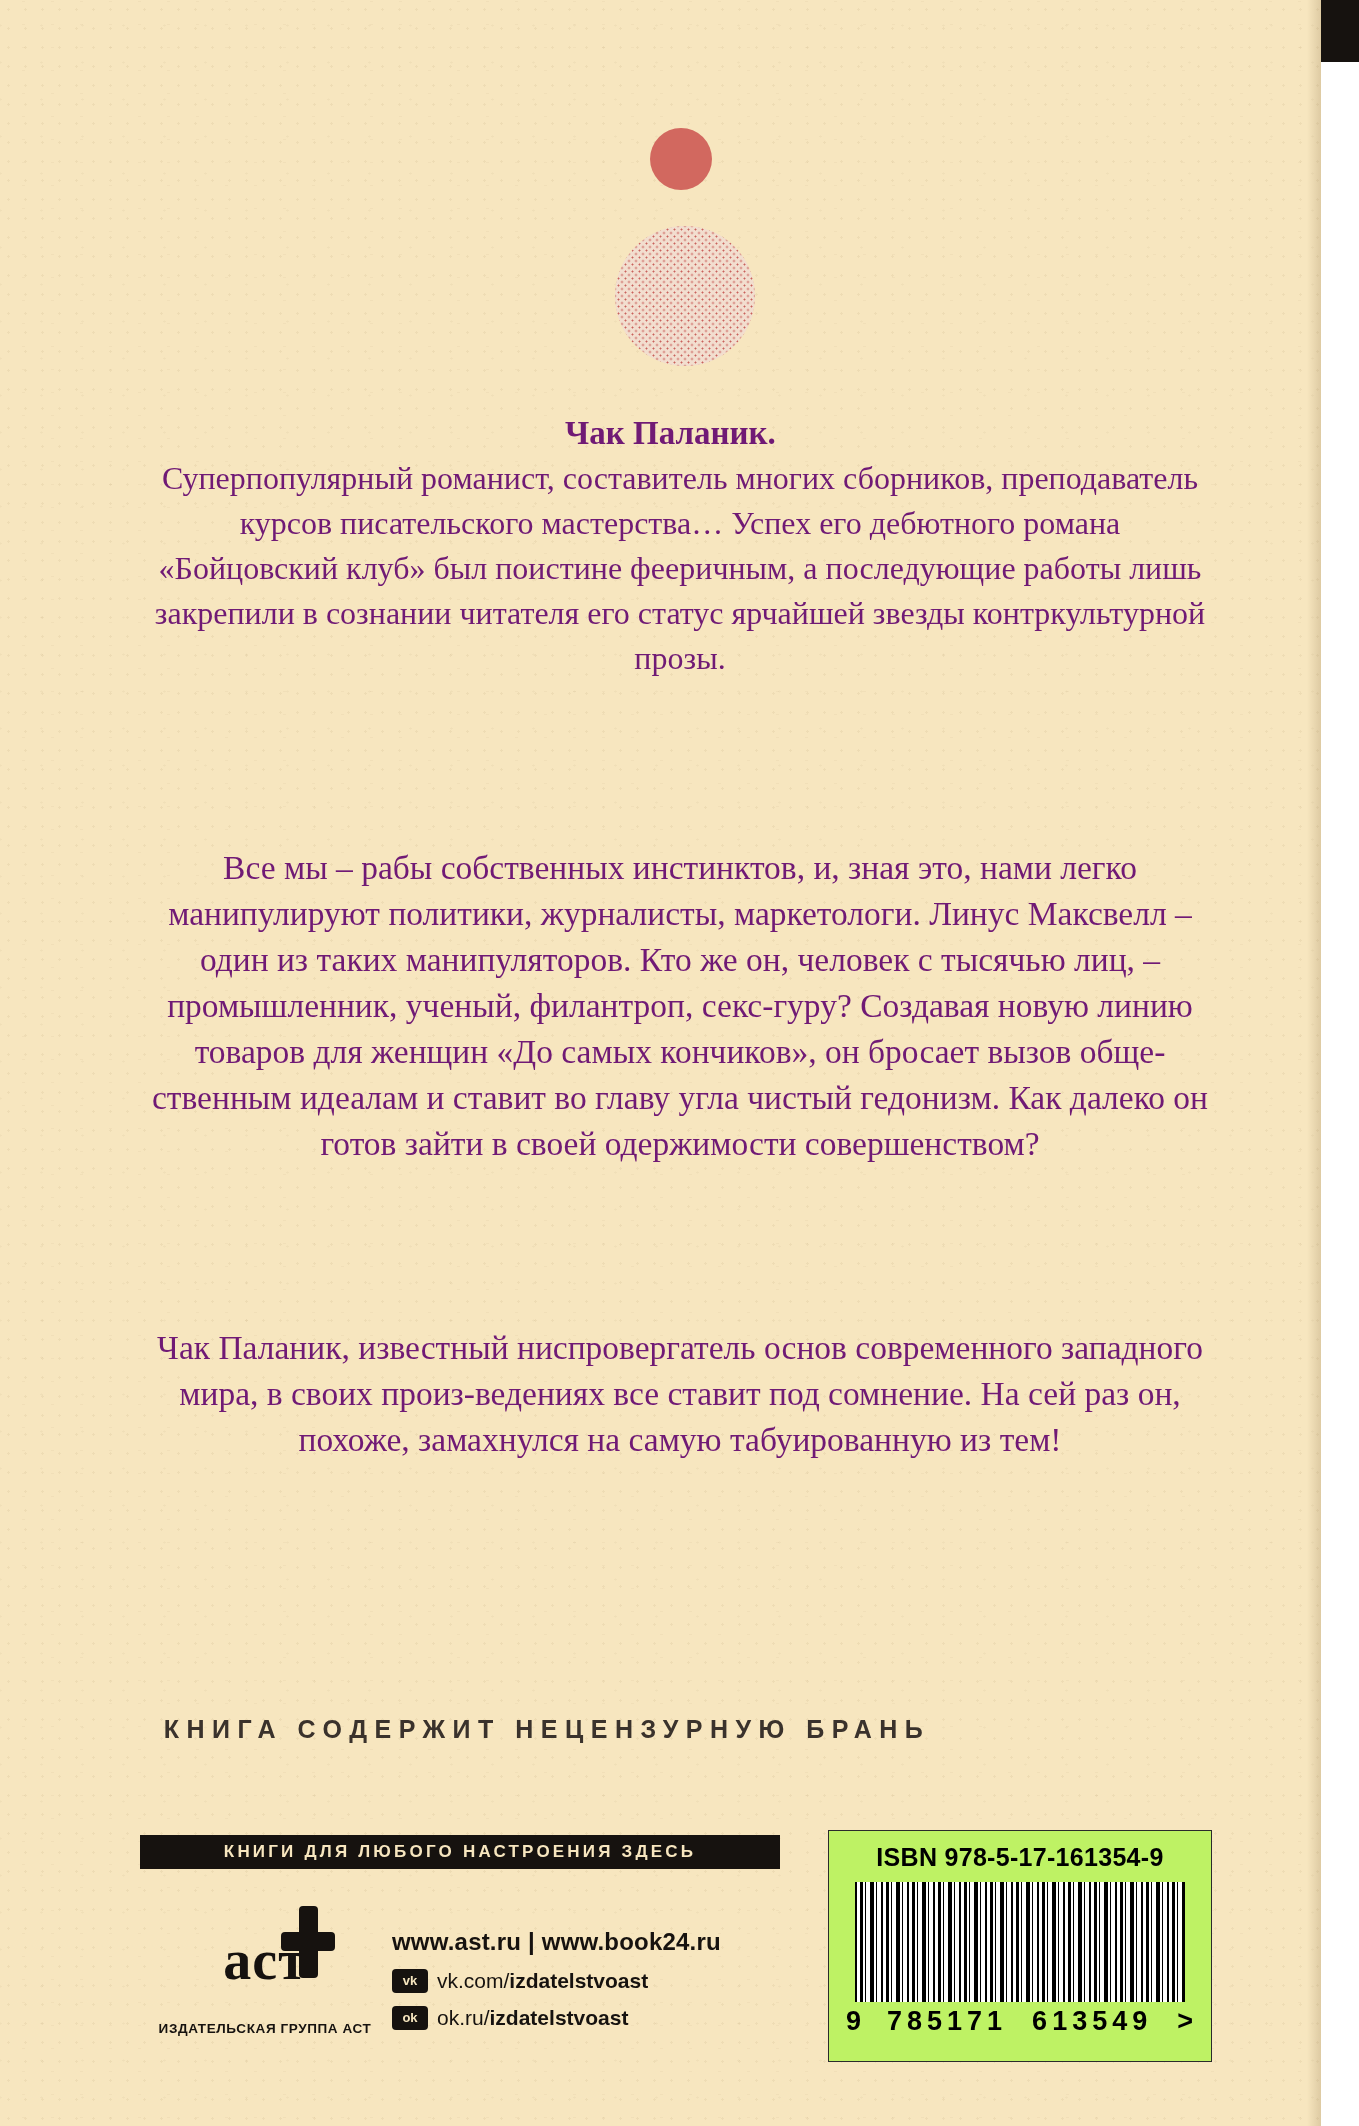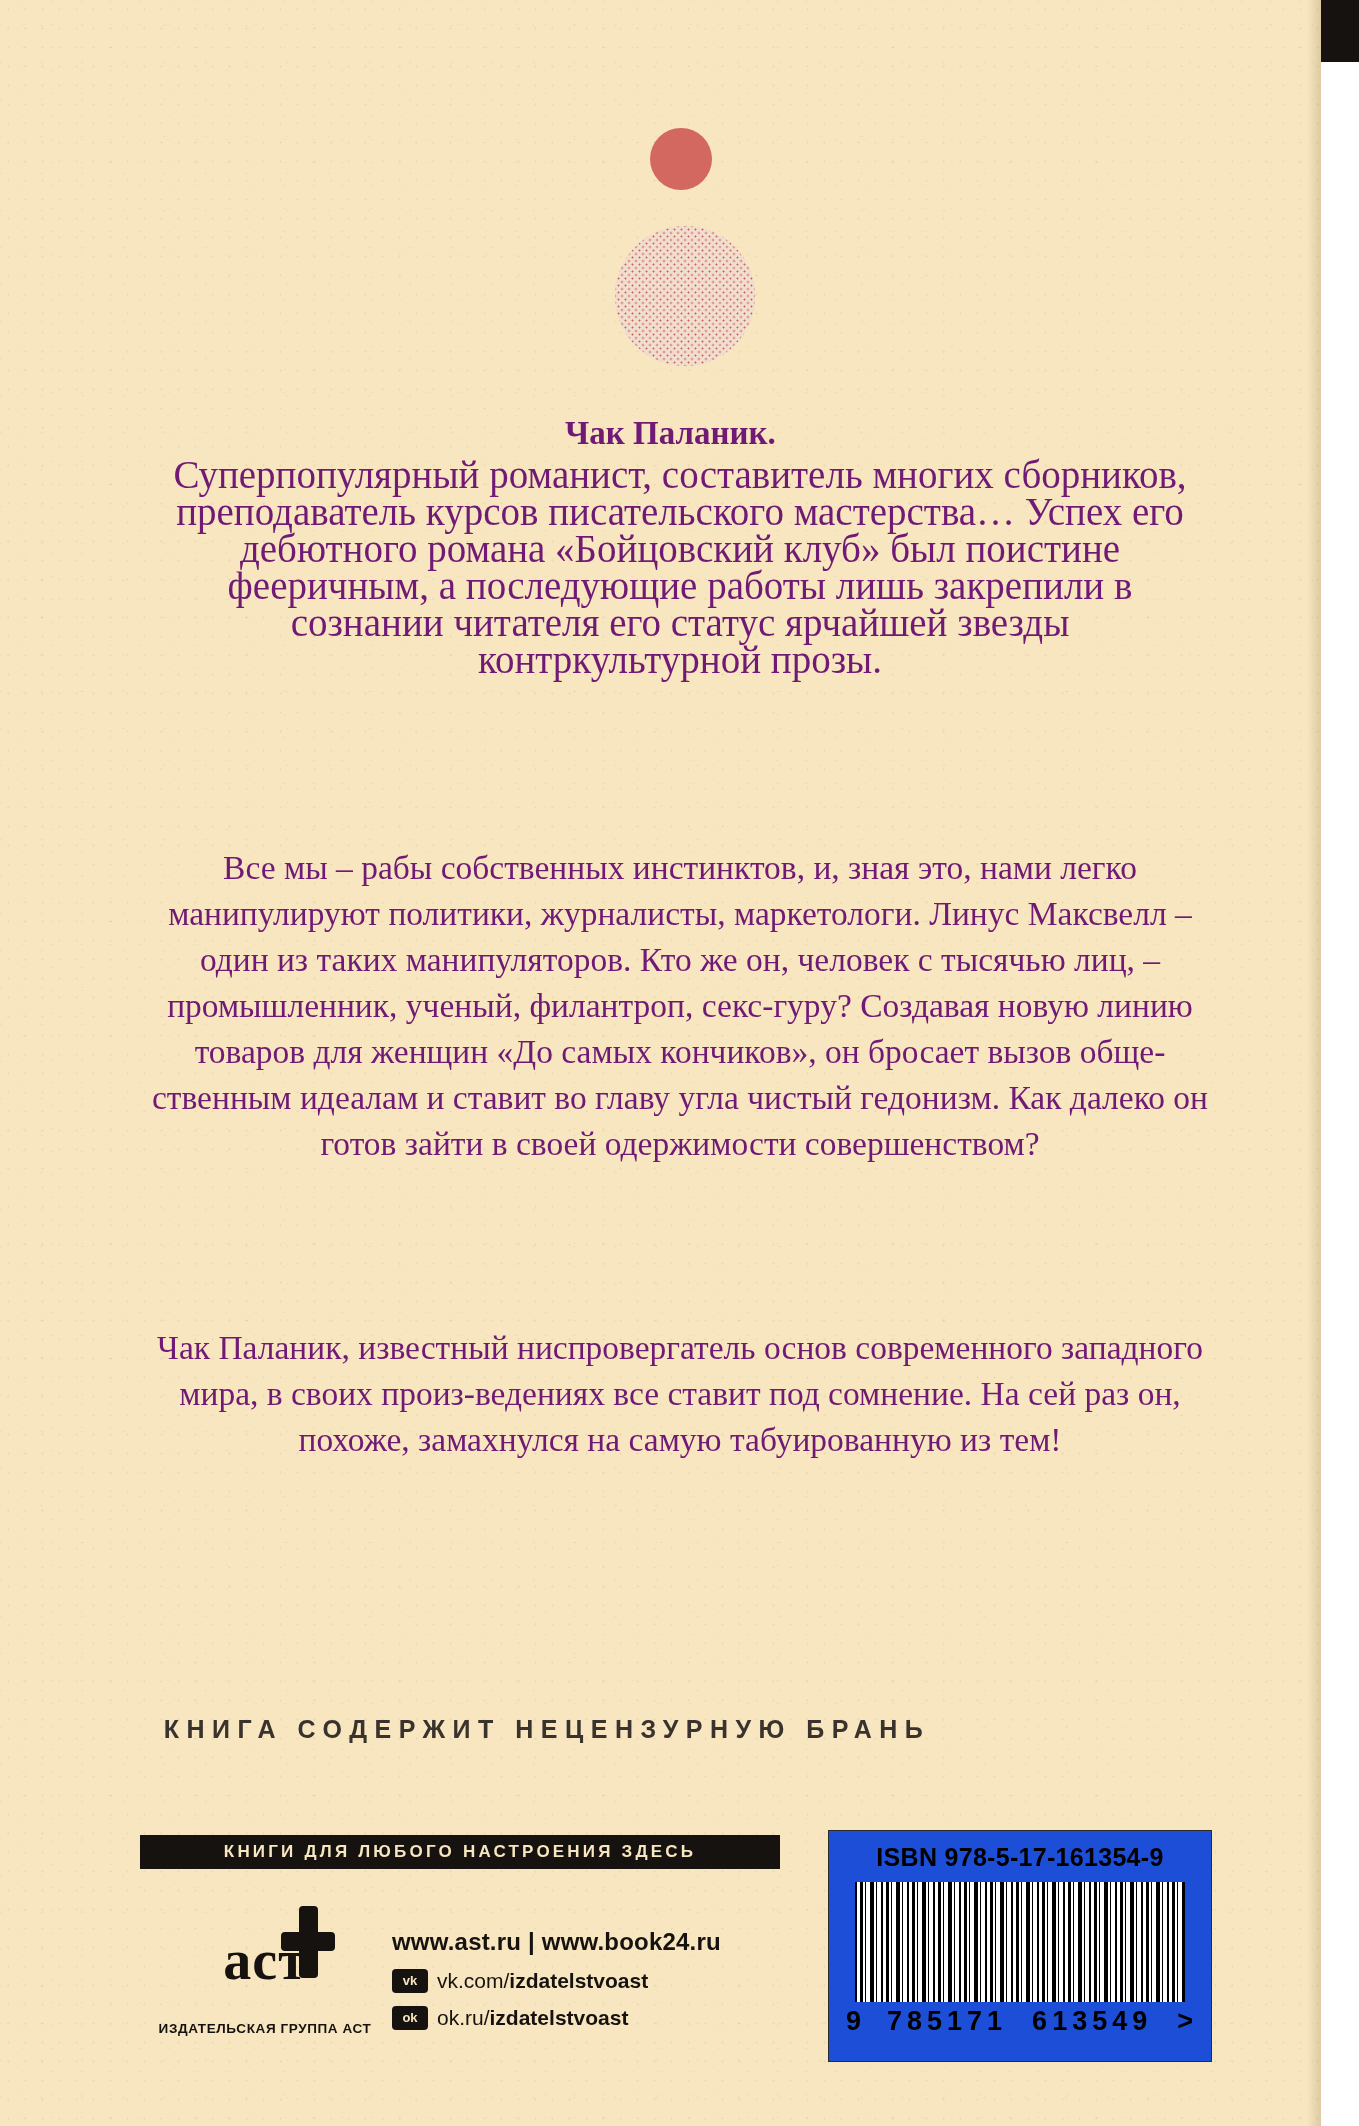--- a/index.html
+++ b/index.html
@@ -109,22 +109,22 @@
   .about .author {
     display: block;
     font-weight: bold;
     text-align: left;
     padding-left: 415px;
     font-size: 33px;
     line-height: 46px;
   }
   .about .about-text {
     display: block;
-    font-size: 39px;
-    line-height: 37px;
+    font-size: 32px;
+    line-height: 45px;
   }
 
   .para {
     font-size: 33.5px;
     line-height: 46px;
     text-align: center;
   }
   .para-1 { top: 845px; }
   .para-2 { top: 1325px; }
 
@@ -256,21 +256,21 @@
   .social-row .handle-light { font-weight: normal; }
   .social-row .handle-bold { font-weight: bold; }
 
   
   .isbn-box {
     position: absolute;
     left: 828px;
     top: 20px;
     width: 382px;
     height: 230px;
-    background: #1d4ed8;
+    background: #bef264;
     border: 1px solid #2b2b2b;
   }
   .isbn-text {
     text-align: center;
     font-family: "Liberation Sans", sans-serif;
     font-size: 25px;
     font-weight: bold;
     color: #000;
     margin-top: 12px;
     letter-spacing: 0.3px;

